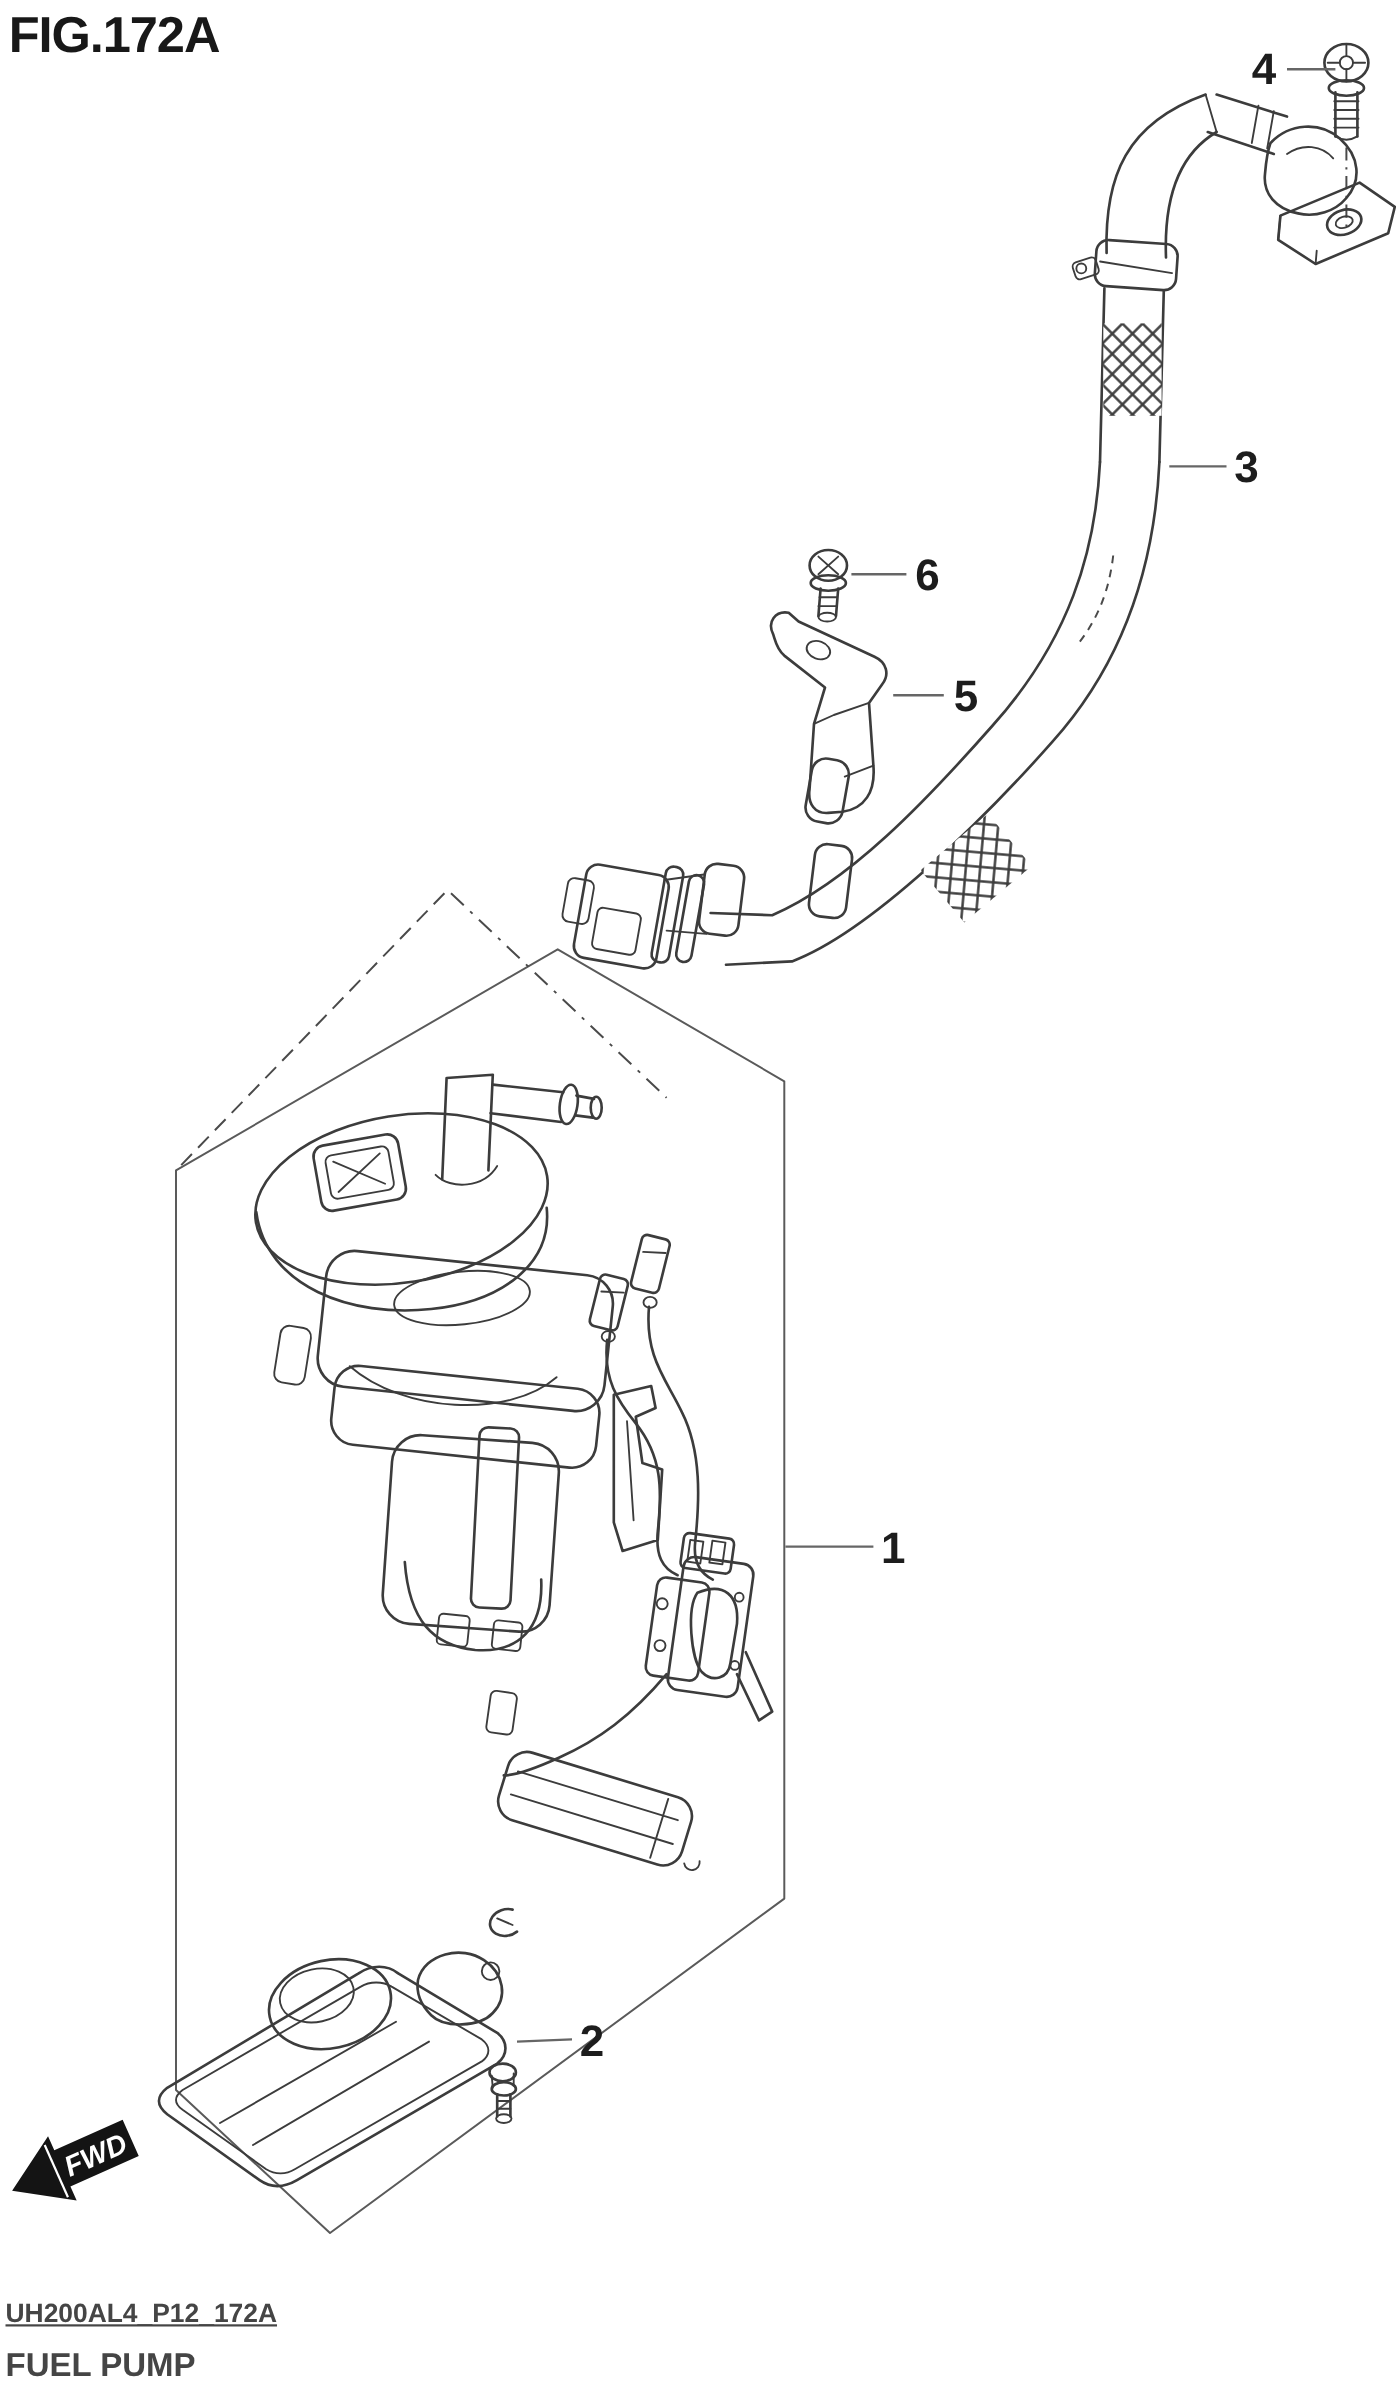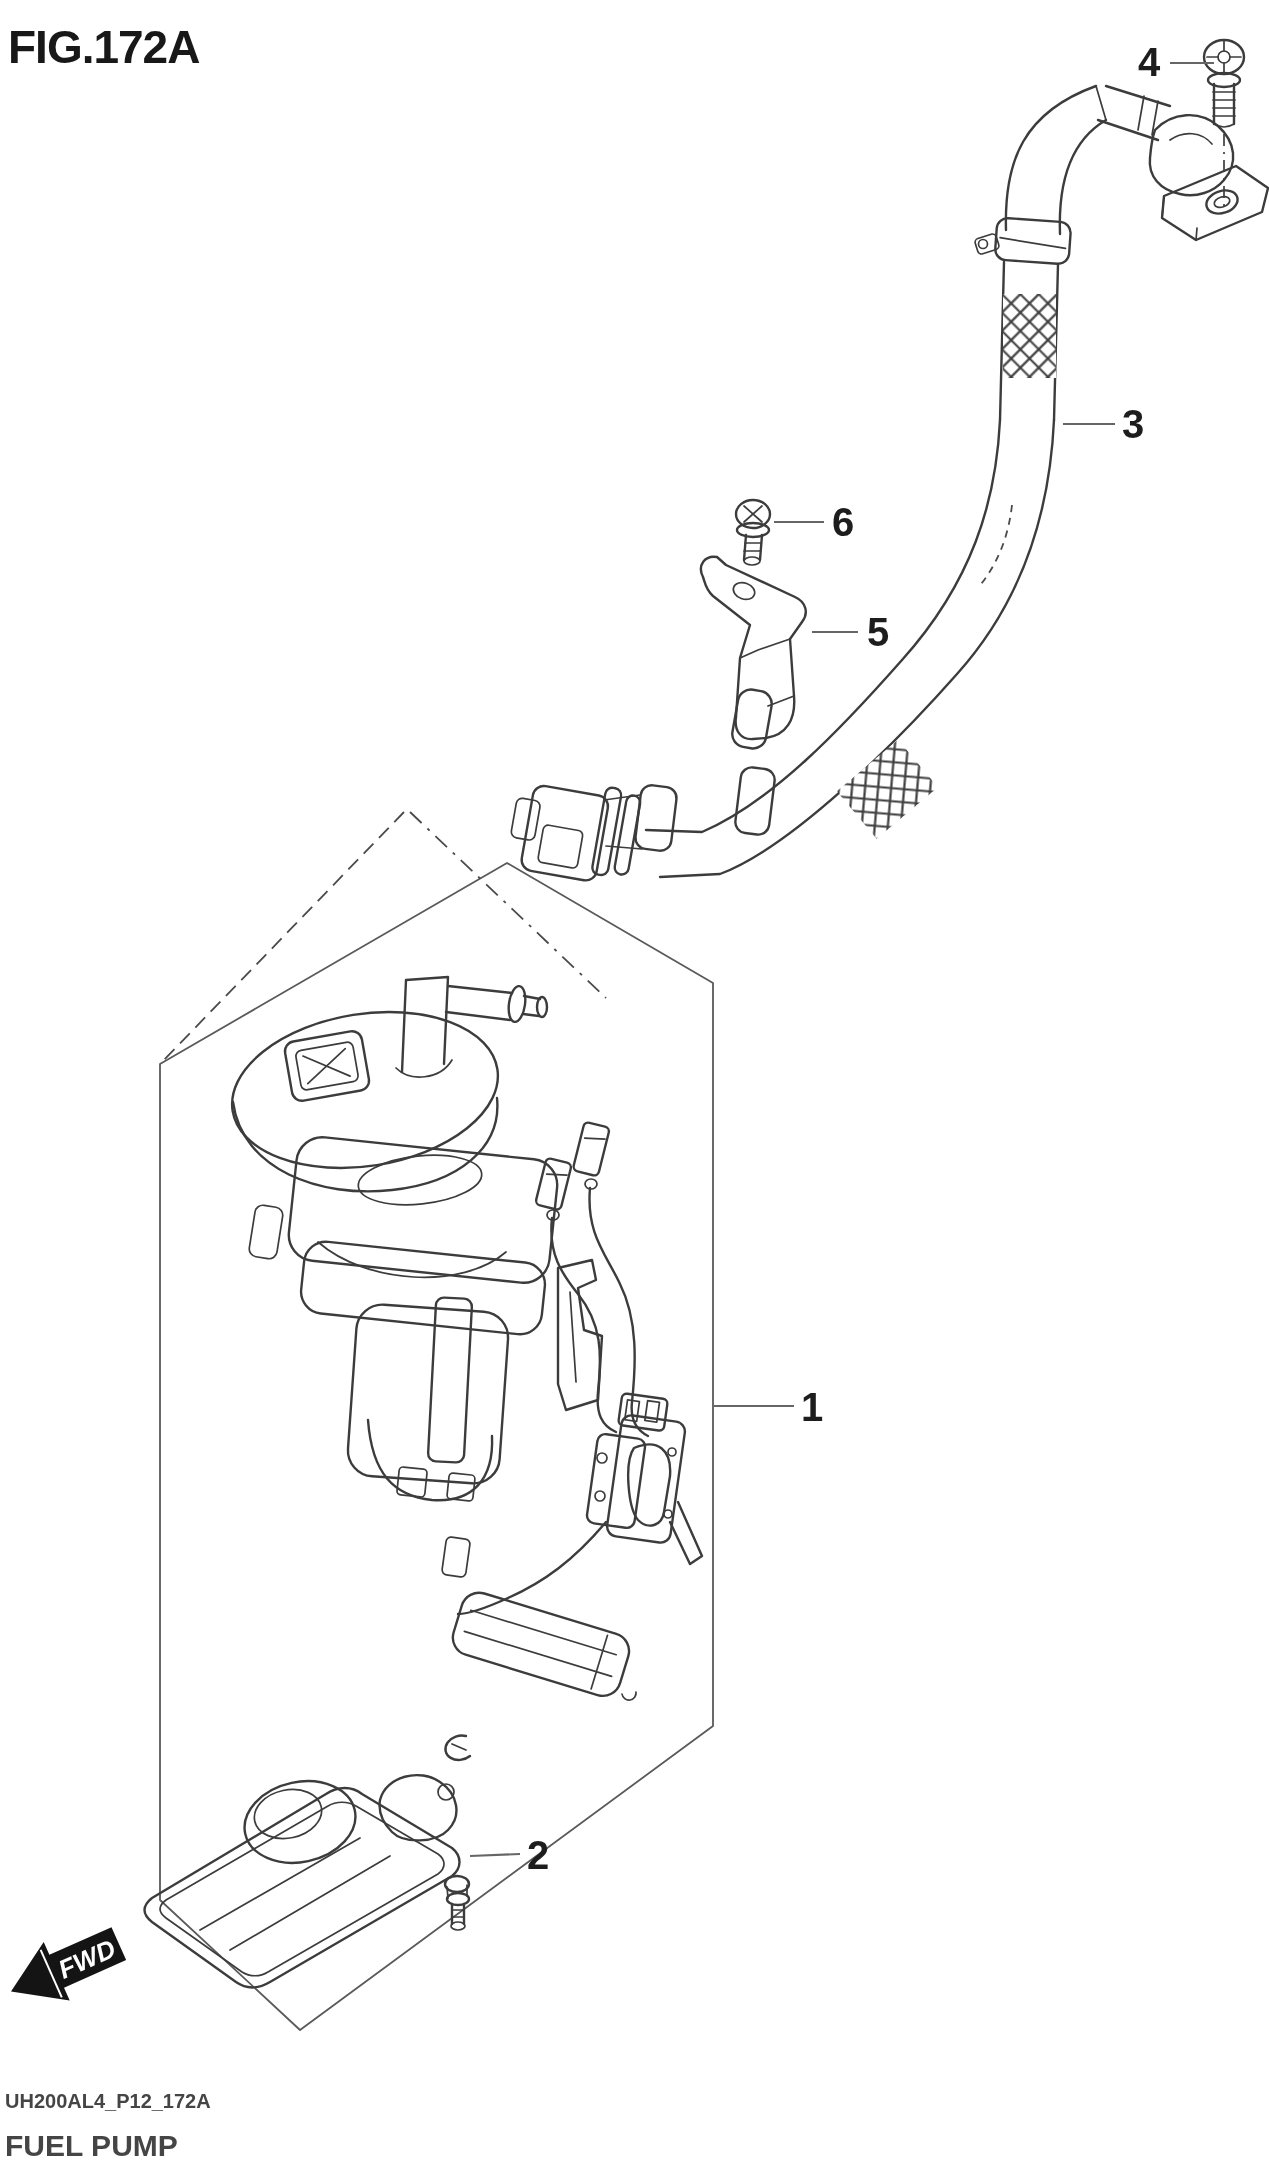--- a/index.html
+++ b/index.html
@@ -1,27 +1,27 @@
 <!DOCTYPE html>
 <html><head>
 <meta charset="utf-8">
 <style>
   html,body{margin:0;padding:0;background:#ffffff;}
   body{
     width:1269px;height:2181px;position:relative;overflow:hidden;
     font-family:"Liberation Sans",sans-serif;
   }
   .page-title{
-    position:absolute;left:8px;top:20px;
+    position:absolute;left:8px;top:4px;
     font-size:46px;font-weight:bold;letter-spacing:-1px;color:#181818;
   }
   .footer{
     position:absolute;left:5px;top:2090px;color:#454545;
   }
-  .footer .code{font-size:20px;font-weight:bold;letter-spacing:0px;}
+  .footer .code{font-size:24px;font-weight:bold;letter-spacing:0px;text-decoration:underline;}
   .footer .caption{font-size:30px;font-weight:bold;margin-top:16px;}
   svg.diagram{position:absolute;left:0;top:0;}
   svg text{font-family:"Liberation Sans",sans-serif;}
   .ln{fill:none;stroke:#3c3c3c;stroke-width:2.4;stroke-linecap:round;stroke-linejoin:round;}
   .thin{fill:none;stroke:#3c3c3c;stroke-width:1.7;stroke-linecap:round;stroke-linejoin:round;}
   .boxln{fill:none;stroke:#5a5a5a;stroke-width:1.8;stroke-linejoin:round;}
   .leader{fill:none;stroke:#666666;stroke-width:2.2;}
   .dashln{fill:none;stroke:#4a4a4a;stroke-width:1.8;}
   .callout{font-size:40px;font-weight:bold;fill:#1d1d1d;}
   .fwdtext{font-size:26px;font-weight:bold;font-style:italic;fill:#ffffff;}

